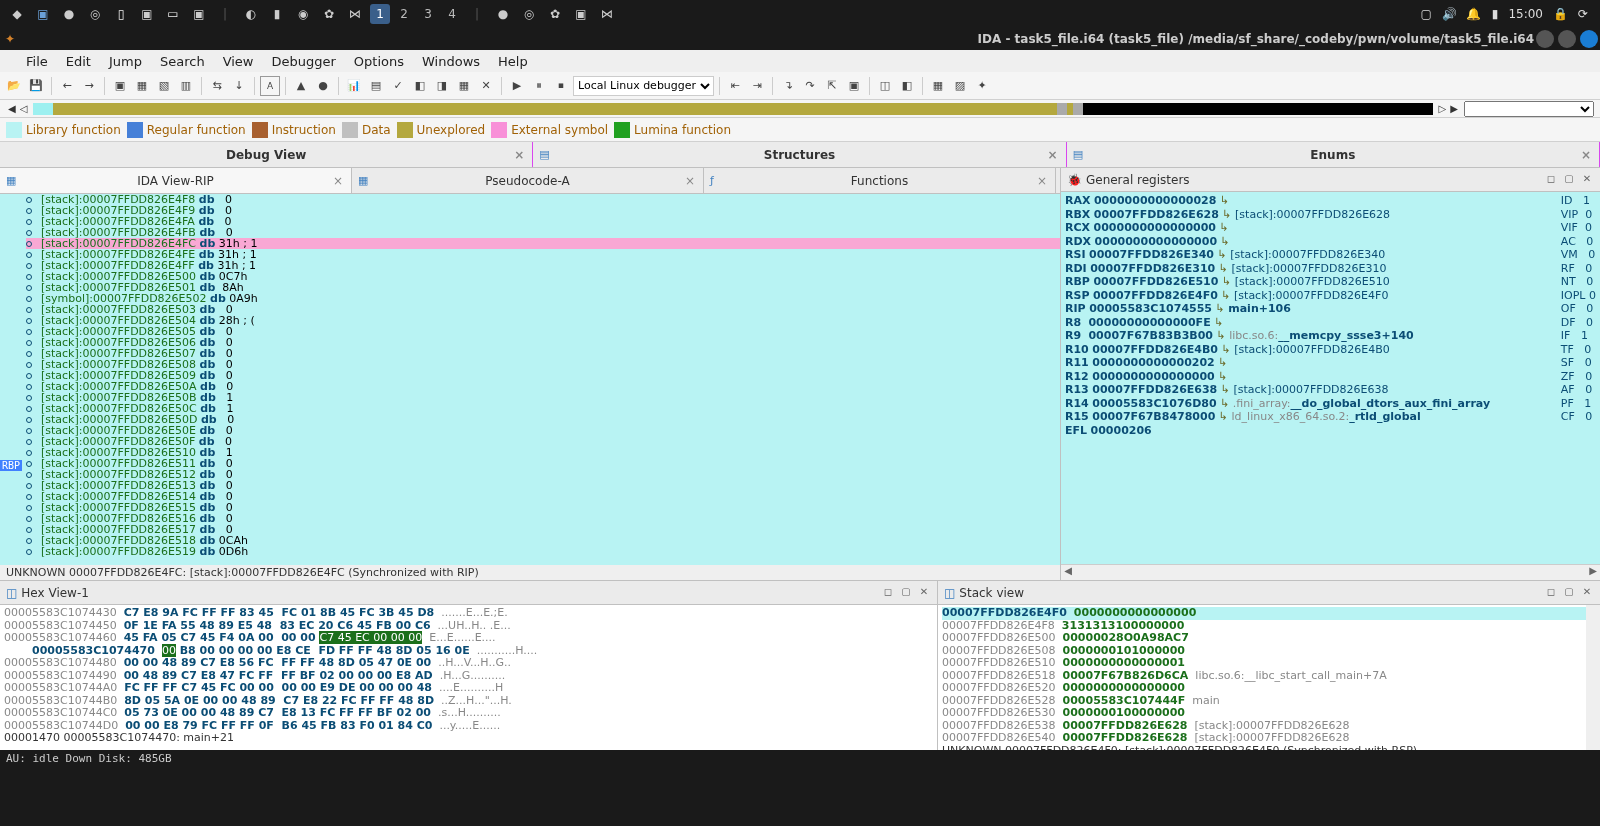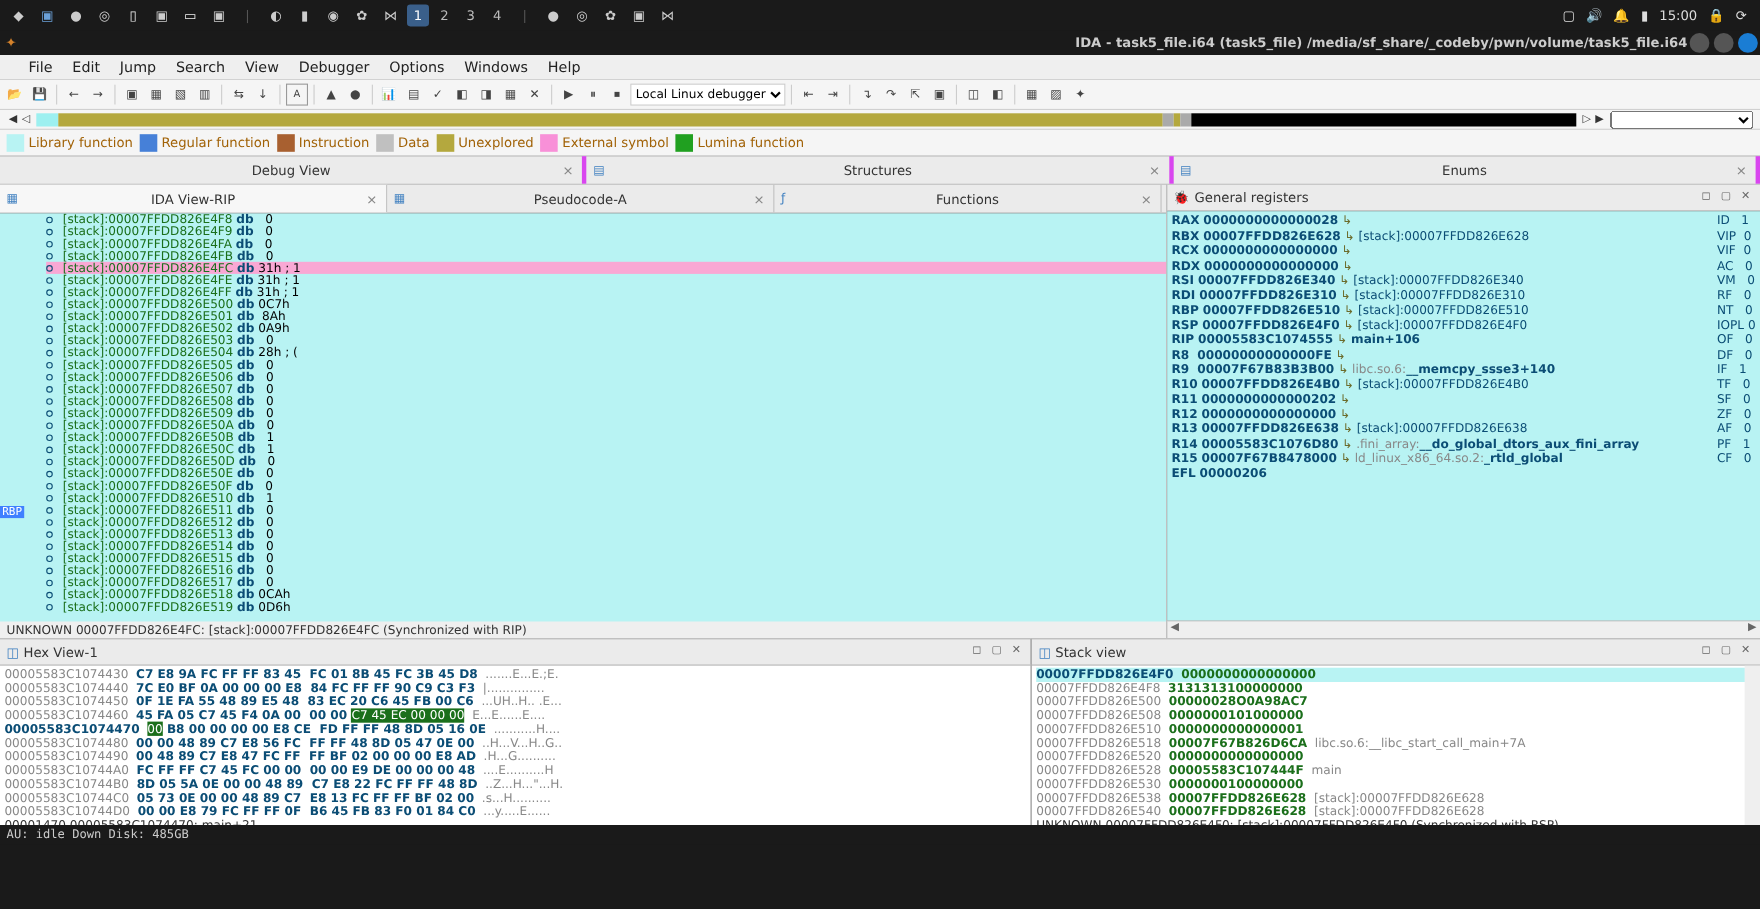--- a/index.html
+++ b/index.html
@@ -42,35 +42,35 @@
 .navband .nb-black { flex: 0 0 350px; background: #000; }
 .navband select { width: 130px; height: 16px; font-size: 10px; margin-left: 4px; }
 
 
 .legend { height: 24px; background: #f5f5f5; display: flex; align-items: center; padding: 0 6px; gap: 6px; border-bottom: 1px solid #d0d0d0; font-size: 12px; }
 .legend .lg-sw { width: 16px; height: 16px; display: inline-block; }
 .legend .lg-item { display: flex; align-items: center; gap: 4px; color: #a16207; }
 
 
 .top-tabs { height: 26px; background: #ebebeb; display: flex; border-bottom: 1px solid #c0c0c0; }
-.top-tab { flex: 1; display: flex; align-items: center; justify-content: center; border-right: 4px solid #d946ef; position: relative; color: #333; font-size: 12px; }
+.top-tab { flex: 1; display: flex; align-items: center; justify-content: center; border-right: 1px solid #d946ef; position: relative; color: #333; font-size: 12px; font-weight: bold; }
 .top-tab .tab-icon { position: absolute; left: 6px; color: #4080c0; font-size: 11px; }
 .top-tab .tab-x { position: absolute; right: 8px; color: #888; font-size: 12px; }
 
 
 .main { display: flex; height: 412px; }
 .left-pane { width: 1061px; display: flex; flex-direction: column; border-right: 1px solid #c0c0c0; }
 .sub-tabs { height: 26px; background: #ebebeb; display: flex; border-bottom: 1px solid #c0c0c0; }
 .sub-tab { width: 352px; display: flex; align-items: center; justify-content: center; border-right: 1px solid #c0c0c0; position: relative; color: #333; font-size: 12px; }
 .sub-tab.active { background: #f7f7f7; }
 .sub-tab .tab-icon { position: absolute; left: 6px; color: #4080c0; font-size: 11px; }
 .sub-tab .tab-x { position: absolute; right: 8px; color: #888; font-size: 12px; }
 
 .disasm { flex: 1; background: #b8f3f3; font-family: "DejaVu Sans Mono", monospace; font-size: 11px; line-height: 11px; overflow: hidden; position: relative; }
-.disasm .lines { padding-left: 42px; }
+.disasm .lines { padding-left: 26px; }
 .disasm .ln { white-space: pre; height: 11px; }
 .disasm .ln .dot { display: inline-block; width: 6px; height: 6px; border: 1px solid #0b4d75; border-radius: 50%; margin-right: 2px; vertical-align: middle; }
 .disasm .ln.hl { background: #f9a8d4; }
 .disasm .seg { color: #1b6f1b; }
 .disasm .op { color: #0b4d75; font-weight: bold; }
 .disasm .val { }
 .disasm .status-ln { background: #efefef; color: #333; padding: 2px 6px; height: auto; }
 .rbp-tag { position:absolute; left:0; top:266px; background:#4080ff; color:#fff; font-size:10px; padding:0 2px; font-family:monospace; }
 
 .right-pane { flex: 1; display: flex; flex-direction: column; }
@@ -91,21 +91,21 @@
 .registers .flags .fl { white-space: pre; color: #0b4d75; font-weight: normal; }
 .reg-sb { height: 16px; background:#efefef; border-top:1px solid #ccc; display:flex; }
 .reg-sb .track { flex:1; position:relative; }
 .reg-sb .arrow { width:14px; text-align:center; color:#666; font-size:10px; }
 
 
 .bottom { display: flex; height: 170px; }
 .hex-pane { width: 938px; display: flex; flex-direction: column; border-right: 1px solid #c0c0c0; border-top: 1px solid #c0c0c0; }
 .hex-body { flex: 1; background: #fff; font-family: "DejaVu Sans Mono", monospace; font-size: 11px; line-height: 12.5px; padding: 2px 4px; overflow: hidden; }
 .hex-body .hx { white-space: pre; color: #888; }
-.hex-body .hx .addr-blue { color: #0b4d75; font-weight: bold; }
+.hex-body .hx .addr-blue { color: #0b4d75; font-weight: bold; margin-left: 28px; }
 .hex-body .hx .b-navy { color: #0b4d75; font-weight: bold; }
 .hex-body .hx .b-hl { background: #1b6f1b; color: #fff; }
 .hex-body .status-ln { color: #333; }
 
 .stack-pane { flex: 1; display: flex; flex-direction: column; border-top: 1px solid #c0c0c0; }
 .stack-body { flex: 1; background: #fff; font-family: "DejaVu Sans Mono", monospace; font-size: 11px; line-height: 12.5px; padding: 2px 4px; overflow: hidden; position: relative; }
 .stack-body .st { white-space: pre; color: #888; }
 .stack-body .st .addr-navy { color: #0b4d75; font-weight: bold; }
 .stack-body .st .val-green { color: #1b6f1b; font-weight: bold; }
 .stack-body .st.hl { background: #b8f3f3; }
@@ -299,21 +299,21 @@
       <div class="lines" id="disasm-lines">
           <div class="ln"><span class="dot"></span>  <span class="seg">[stack]:00007FFDD826E4F8</span> <span class="op">db</span><span class="val">   0</span></div>
           <div class="ln"><span class="dot"></span>  <span class="seg">[stack]:00007FFDD826E4F9</span> <span class="op">db</span><span class="val">   0</span></div>
           <div class="ln"><span class="dot"></span>  <span class="seg">[stack]:00007FFDD826E4FA</span> <span class="op">db</span><span class="val">   0</span></div>
           <div class="ln"><span class="dot"></span>  <span class="seg">[stack]:00007FFDD826E4FB</span> <span class="op">db</span><span class="val">   0</span></div>
           <div class="ln hl"><span class="dot"></span>  <span class="seg">[stack]:00007FFDD826E4FC</span> <span class="op">db</span><span class="val"> 31h ; 1</span></div>
           <div class="ln"><span class="dot"></span>  <span class="seg">[stack]:00007FFDD826E4FE</span> <span class="op">db</span><span class="val"> 31h ; 1</span></div>
           <div class="ln"><span class="dot"></span>  <span class="seg">[stack]:00007FFDD826E4FF</span> <span class="op">db</span><span class="val"> 31h ; 1</span></div>
           <div class="ln"><span class="dot"></span>  <span class="seg">[stack]:00007FFDD826E500</span> <span class="op">db</span><span class="val"> 0C7h</span></div>
           <div class="ln"><span class="dot"></span>  <span class="seg">[stack]:00007FFDD826E501</span> <span class="op">db</span><span class="val">  8Ah</span></div>
-          <div class="ln"><span class="dot"></span>  <span class="seg">[stack]:00007FFDD826E502</span> <span class="op">db</span><span class="val"> 0A9h</span></div>
+          <div class="ln"><span class="dot"></span>  <span class="seg">[symbol]:00007FFDD826E502</span> <span class="op">db</span><span class="val"> 0A9h</span></div>
           <div class="ln"><span class="dot"></span>  <span class="seg">[stack]:00007FFDD826E503</span> <span class="op">db</span><span class="val">   0</span></div>
           <div class="ln"><span class="dot"></span>  <span class="seg">[stack]:00007FFDD826E504</span> <span class="op">db</span><span class="val"> 28h ; (</span></div>
           <div class="ln"><span class="dot"></span>  <span class="seg">[stack]:00007FFDD826E505</span> <span class="op">db</span><span class="val">   0</span></div>
           <div class="ln"><span class="dot"></span>  <span class="seg">[stack]:00007FFDD826E506</span> <span class="op">db</span><span class="val">   0</span></div>
           <div class="ln"><span class="dot"></span>  <span class="seg">[stack]:00007FFDD826E507</span> <span class="op">db</span><span class="val">   0</span></div>
           <div class="ln"><span class="dot"></span>  <span class="seg">[stack]:00007FFDD826E508</span> <span class="op">db</span><span class="val">   0</span></div>
           <div class="ln"><span class="dot"></span>  <span class="seg">[stack]:00007FFDD826E509</span> <span class="op">db</span><span class="val">   0</span></div>
           <div class="ln"><span class="dot"></span>  <span class="seg">[stack]:00007FFDD826E50A</span> <span class="op">db</span><span class="val">   0</span></div>
           <div class="ln"><span class="dot"></span>  <span class="seg">[stack]:00007FFDD826E50B</span> <span class="op">db</span><span class="val">   1</span></div>
           <div class="ln"><span class="dot"></span>  <span class="seg">[stack]:00007FFDD826E50C</span> <span class="op">db</span><span class="val">   1</span></div>
@@ -397,21 +397,20 @@
     <div class="panel-hdr">
       <span class="hdr-icon" style="color:#4080c0">◫</span>
       <span>Hex View-1</span>
       <span class="hdr-spacer"></span>
       <span class="hdr-btn">◻</span>
       <span class="hdr-btn">▢</span>
       <span class="hdr-btn">✕</span>
     </div>
     <div class="hex-body" id="hex-body">
         <div class="hx"><span class="">00005583C1074430</span>  <span class="b-navy">C7 E8 9A FC FF FF 83 45  FC 01 8B 45 FC 3B 45 D8</span>  .......E...E.;E.</div>
-        <div class="hx"><span class="">00005583C1074440</span>  <span class="b-navy">7C E0 BF 0A 00 00 00 E8  84 FC FF FF 90 C9 C3 F3</span>  |...............</div>
         <div class="hx"><span class="">00005583C1074450</span>  <span class="b-navy">0F 1E FA 55 48 89 E5 48  83 EC 20 C6 45 FB 00 C6</span>  ...UH..H.. .E...</div>
         <div class="hx"><span class="">00005583C1074460</span>  <span class="b-navy">45 FA 05 C7 45 F4 0A 00  00 00 </span><span class="b-hl">C7 45 EC 00 00 00</span>  E...E......E....</div>
         <div class="hx"><span class="addr-blue">00005583C1074470</span>  <span class="b-hl">00</span><span class="b-navy"> B8 00 00 00 00 E8 CE  FD FF FF 48 8D 05 16 0E</span>  ...........H....</div>
         <div class="hx"><span class="">00005583C1074480</span>  <span class="b-navy">00 00 48 89 C7 E8 56 FC  FF FF 48 8D 05 47 0E 00</span>  ..H...V...H..G..</div>
         <div class="hx"><span class="">00005583C1074490</span>  <span class="b-navy">00 48 89 C7 E8 47 FC FF  FF BF 02 00 00 00 E8 AD</span>  .H...G..........</div>
         <div class="hx"><span class="">00005583C10744A0</span>  <span class="b-navy">FC FF FF C7 45 FC 00 00  00 00 E9 DE 00 00 00 48</span>  ....E..........H</div>
         <div class="hx"><span class="">00005583C10744B0</span>  <span class="b-navy">8D 05 5A 0E 00 00 48 89  C7 E8 22 FC FF FF 48 8D</span>  ..Z...H..."...H.</div>
         <div class="hx"><span class="">00005583C10744C0</span>  <span class="b-navy">05 73 0E 00 00 48 89 C7  E8 13 FC FF FF BF 02 00</span>  .s...H..........</div>
         <div class="hx"><span class="">00005583C10744D0</span>  <span class="b-navy">00 00 E8 79 FC FF FF 0F  B6 45 FB 83 F0 01 84 C0</span>  ...y.....E......</div>
         <div class="hx status-ln">00001470 00005583C1074470: main+21</div>

